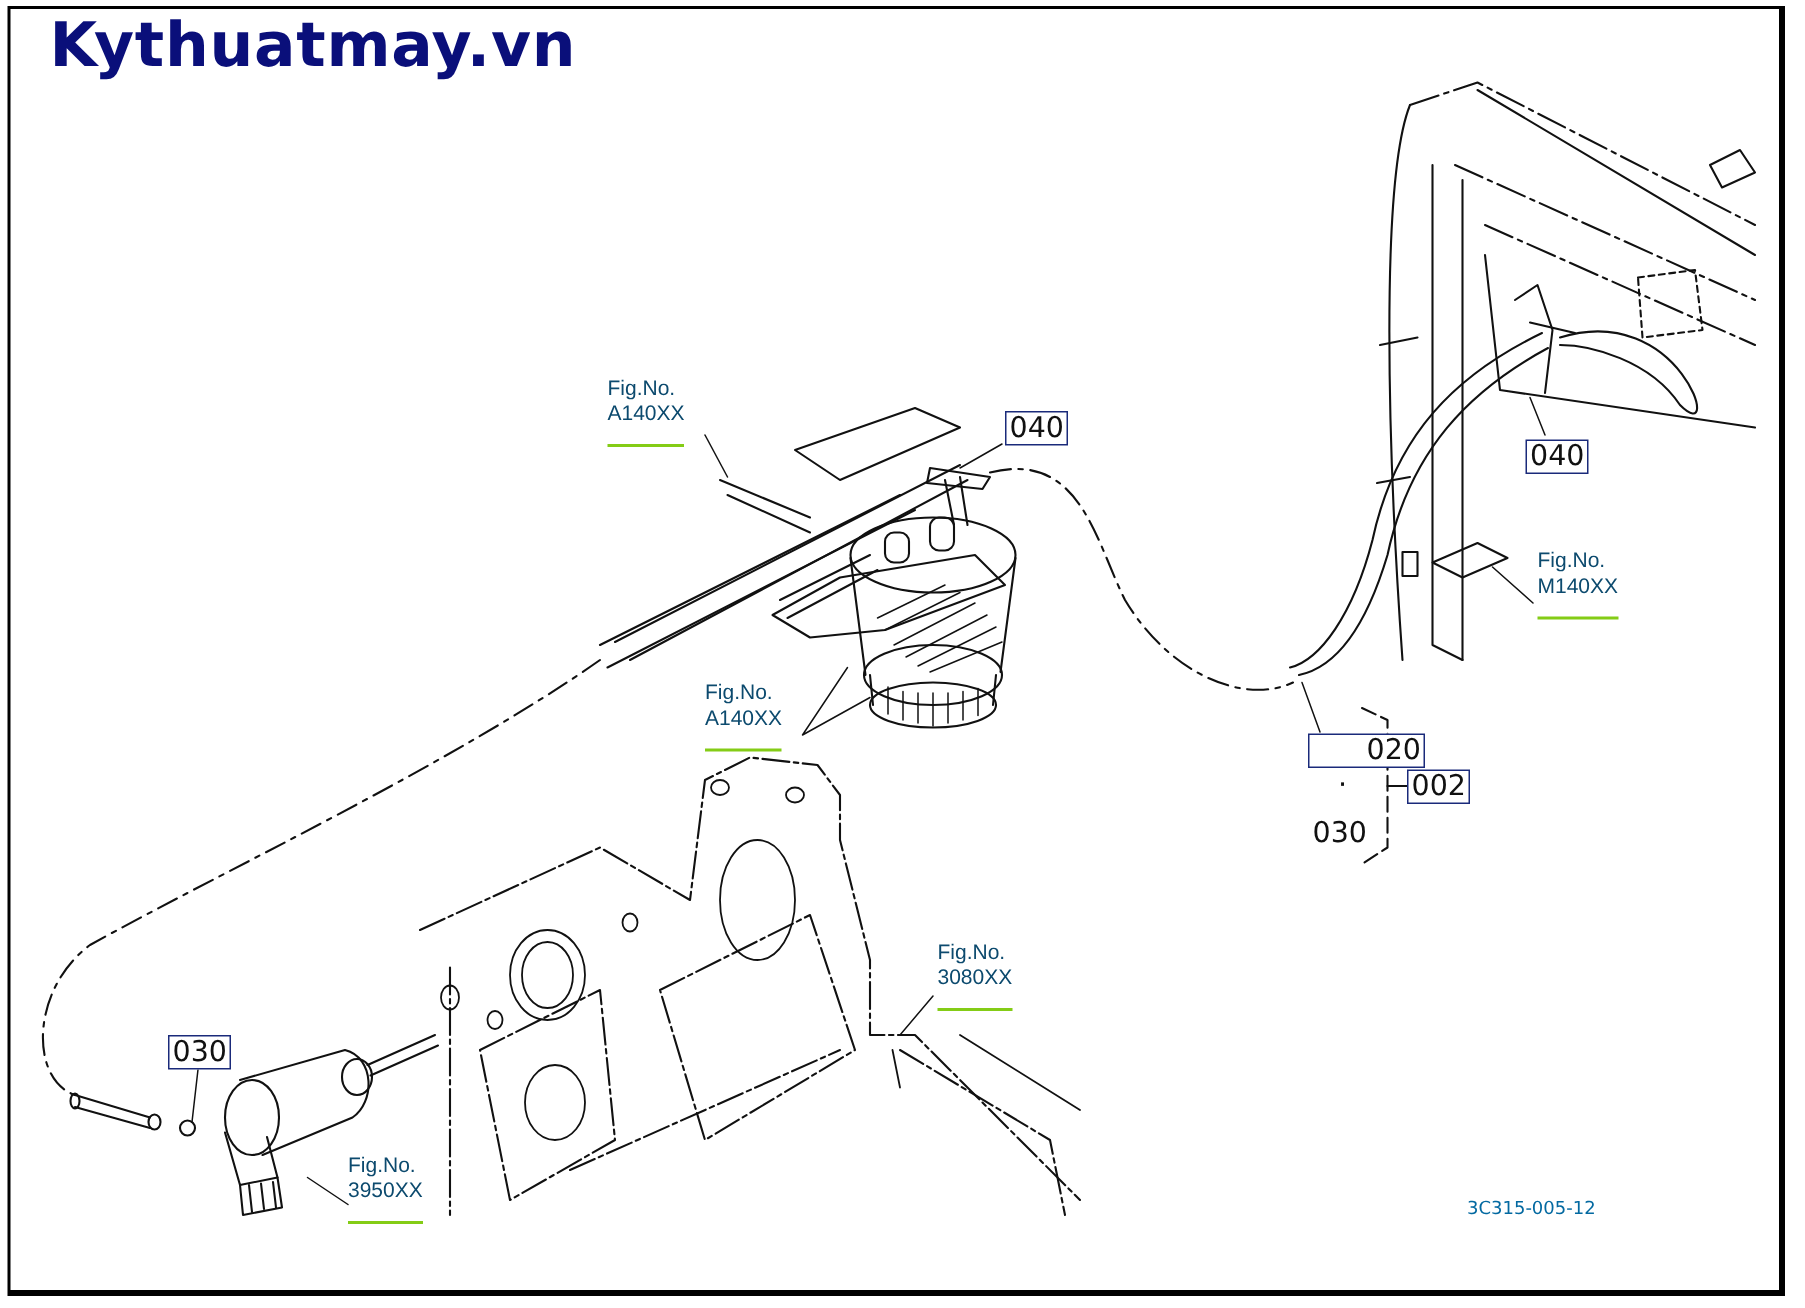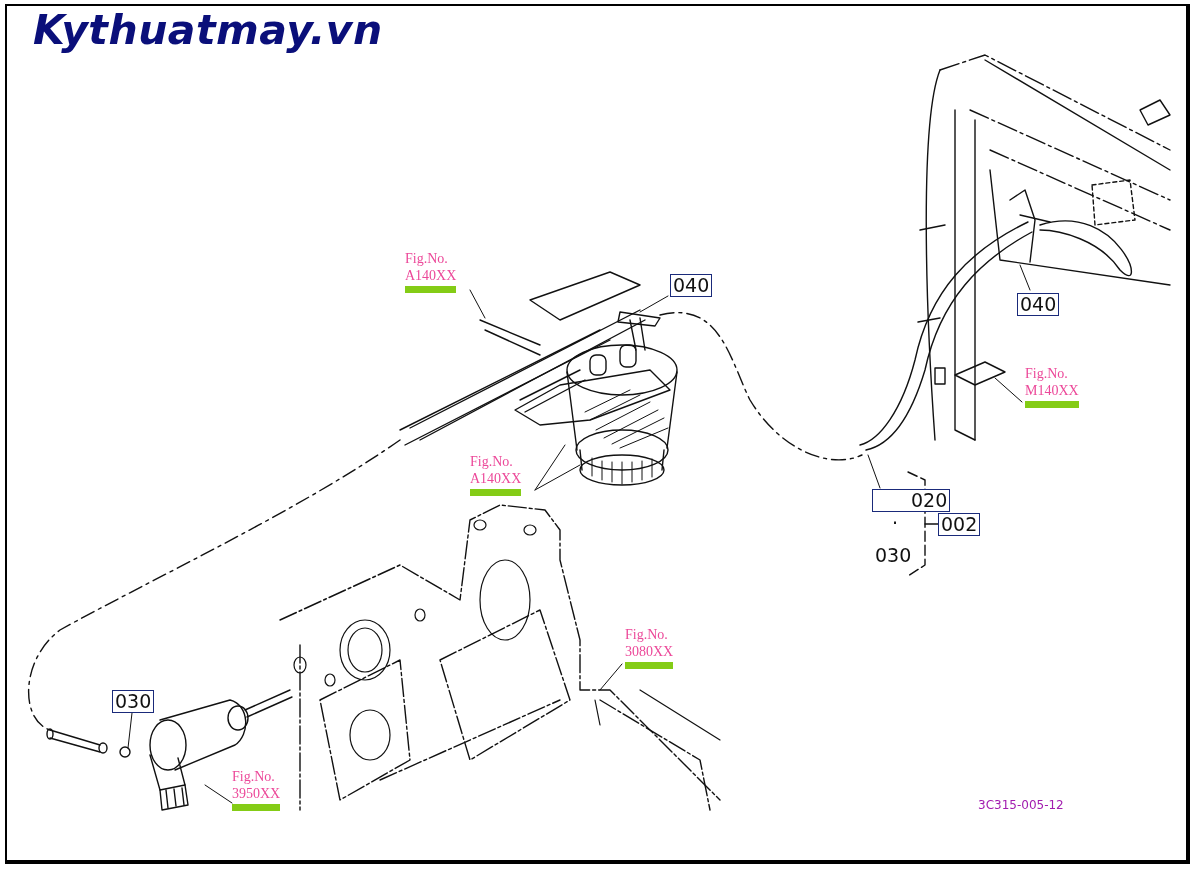--- a/index.html
+++ b/index.html
@@ -1,24 +1,24 @@
 <!DOCTYPE html>
 <html><head>
 <meta charset="utf-8">
 <style>
   html, body { margin:0; padding:0; background:#ffffff; }
   body { width:1203px; height:872px; position:relative; overflow:hidden; font-family:"Liberation Sans", sans-serif; }
   .frame { position:absolute; left:5px; top:4px; width:1185px; height:860px; border:2px solid #000; border-right-width:4px; border-bottom-width:4px; box-sizing:border-box; background:#fff; }
-  .watermark { position:absolute; left:33px; top:6px; font-family:"DejaVu Sans", sans-serif; font-weight:bold; font-size:41px; color:#0a0f7a; letter-spacing:0.5px;font-style:italic; }
+  .watermark { position:absolute; left:33px; top:6px; font-family:"DejaVu Sans", sans-serif; font-weight:bold; font-size:41px; color:#0a0f7a; letter-spacing:0.5px; }
   svg.drawing { position:absolute; left:0; top:0; }
-  .lbl { position:absolute; font-family:Liberation Serif, serif; font-size:14px; color:#ec4899; line-height:17px; }
-  .lbl .u { border-bottom:7px solid #84cc16; padding-bottom:2px; display:inline-block; }
+  .lbl { position:absolute; font-family:Liberation Sans, sans-serif; font-size:14px; color:#0c4a6e; line-height:17px; }
+  .lbl .u { border-bottom:2px solid #84cc16; padding-bottom:12px; display:inline-block; }
   .part { position:absolute; font-family:"DejaVu Sans", sans-serif; font-size:19px; color:#111; border:1px solid #1a2a7a; padding:0 2px; line-height:21px; background:#fff; }
   .plain { position:absolute; font-family:"DejaVu Sans", sans-serif; font-size:19px; color:#111; line-height:21px; }
-  .code { position:absolute; font-family:"DejaVu Sans", sans-serif; font-size:12px; color:#a21caf;text-align:center; }
+  .code { position:absolute; font-family:"DejaVu Sans", sans-serif; font-size:12px; color:#0369a1;text-align:center; }
 </style>
 </head>
 <body>
 
 <div class="frame"></div>
 
 <svg class="drawing" width="1203" height="872" viewBox="0 0 1203 872">
   <g fill="none" stroke="#111" stroke-width="1.4" stroke-linecap="round" stroke-linejoin="round">
 
     <path d="M400 440 C 300 510, 150 580, 60 630 C 20 660, 20 720, 50 730" stroke-dasharray="14 5 3 5"></path>

